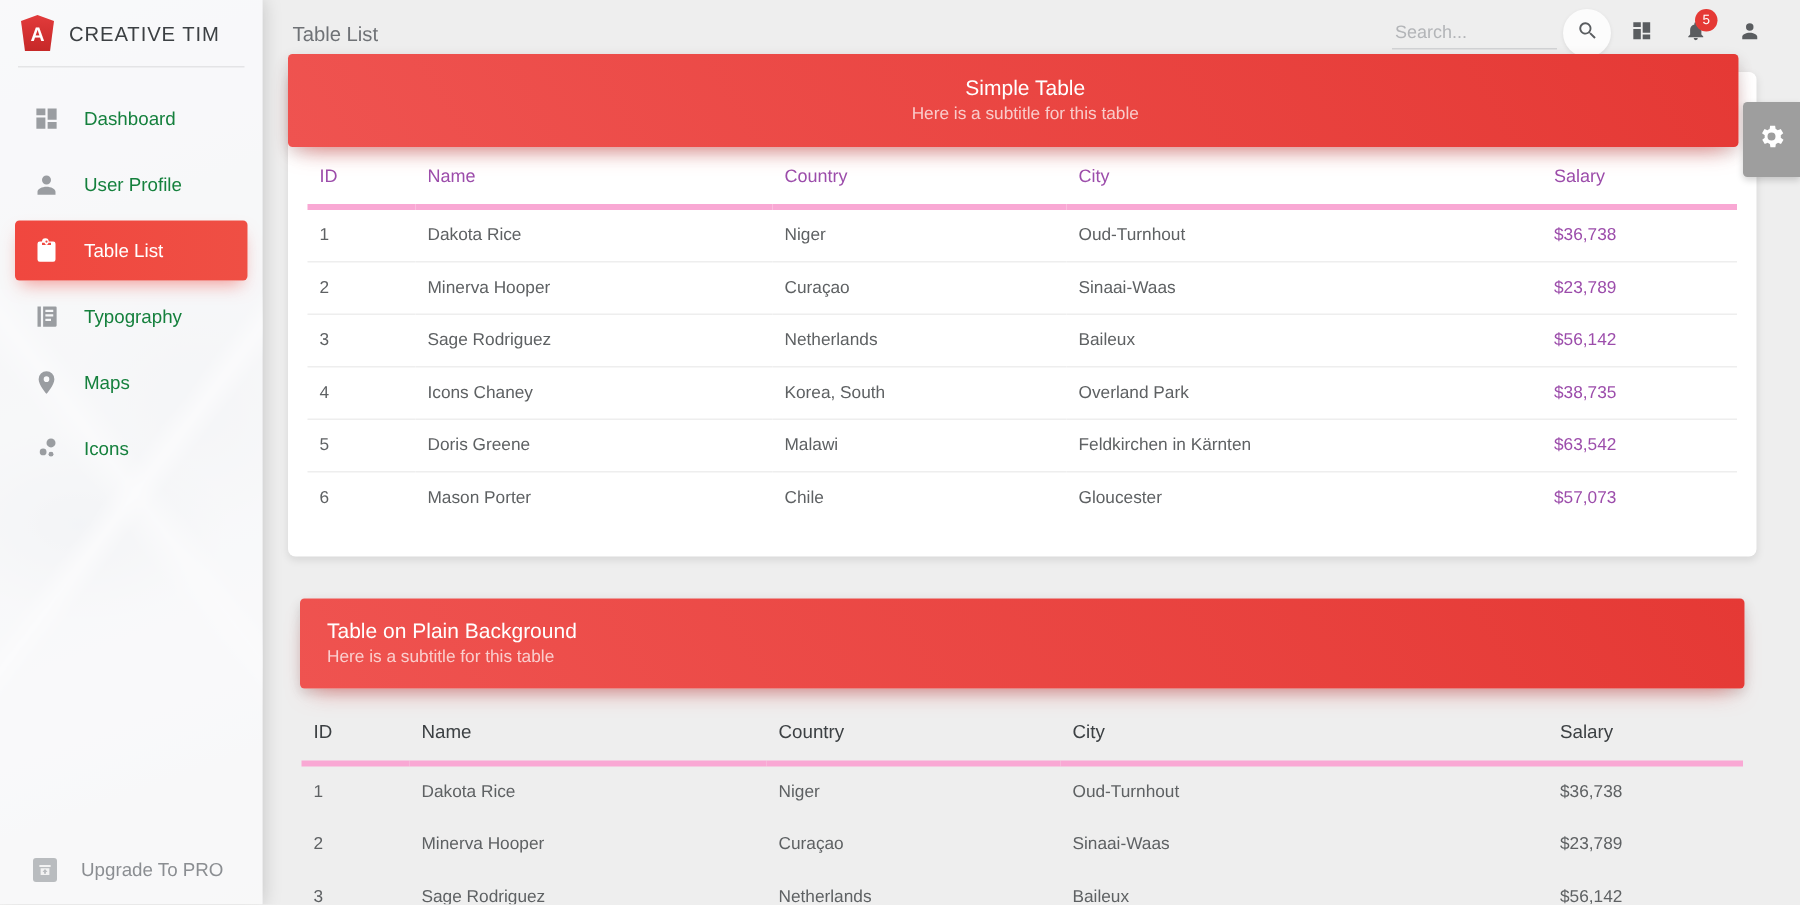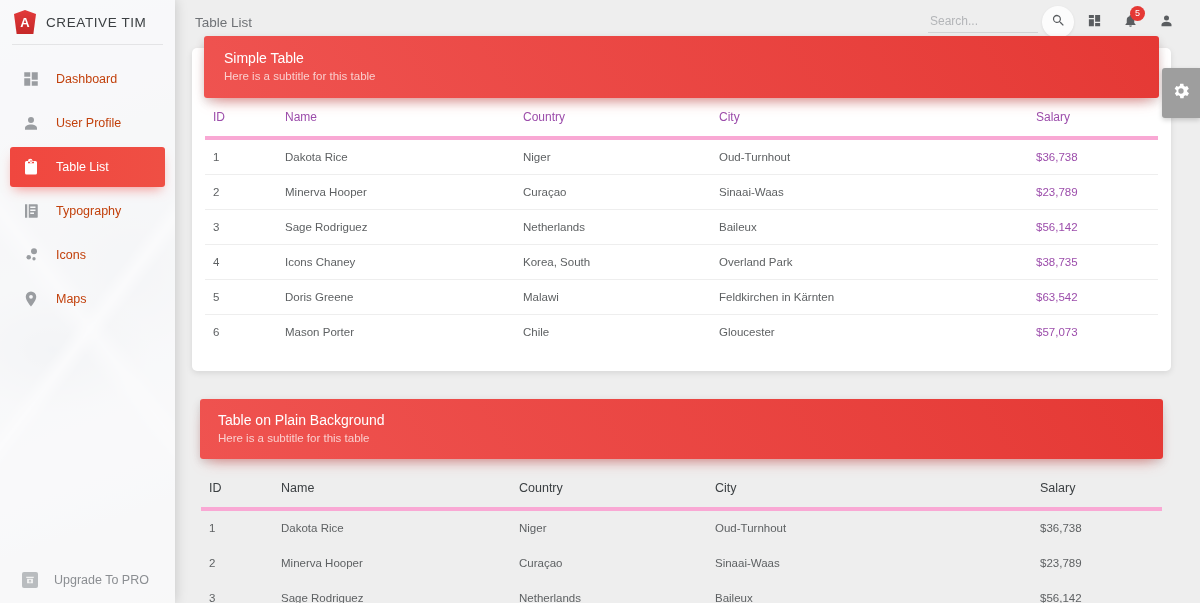--- a/index.html
+++ b/index.html
@@ -58,21 +58,21 @@
     font-size: 13.5px; color: #3c4043; letter-spacing: 0.6px;
   }
   .sb-divider { height: 1px; background: rgba(0,0,0,0.08); margin: 0 12px; }
 
   .nav { padding-top: 10px; }
   .nav-item {
     display: flex; align-items: center; gap: 16px;
     height: 40px; margin: 4px 10px;
     padding: 0 12px;
     border-radius: 3px;
-    color: #c2410c; font-size: 12.5px;
+    color: #15803d; font-size: 12.5px;
     cursor: pointer;
     position: relative;
   }
   .nav-item.active {
     background: linear-gradient(90deg,#f0473f,#ef4f44);
     color: #ffffff;
     box-shadow: 0 6px 12px -4px rgba(239,71,63,0.55);
   }
   .nav-ico { width: 18px; height: 18px; flex: 0 0 18px; display:block; }
   .nav-ico svg { display:block; width:18px; height:18px; }
@@ -133,24 +133,24 @@
   
   .card {
     background: #ffffff; border-radius: 5px;
     box-shadow: 0 2px 6px rgba(0,0,0,0.10);
     margin-bottom: 28px; position: relative;
     padding-bottom: 22px;
   }
   .card-header {
     background: linear-gradient(60deg, #ef5350, #e53935);
     border-radius: 3px;
-    margin: -14px 12px 0 12px;
+    margin: -14px 12px 0 0;
     padding: 14px 4px 16px 20px;
     box-shadow: 0 8px 16px -8px rgba(229,57,53,0.65), 0 4px 10px rgba(0,0,0,0.14);
-    position: relative; top: -12px;
+    position: relative; top: -12px; text-align: center;
   }
   .card-title { color: #ffffff; font-size: 14px; margin-bottom: 4px; }
   .card-subtitle { color: rgba(255,255,255,0.72); font-size: 11.5px; }
 
   table { width: 100%; border-collapse: collapse; table-layout: fixed; }
   thead th {
     text-align: left; font-weight: normal;
     font-size: 12px; padding: 6px 8px 12px 8px;
     border-bottom: 4px solid #f9a8d4;
   }
@@ -247,35 +247,35 @@
           <svg viewBox="0 0 24 24">
               <path d="M4 3h3v18H4V3zm5 0h11a1 1 0 011 1v16a1 1 0 01-1 1H9V3zm2 3v2h7V6h-7zm0 4v2h7v-2h-7zm0 4v2h5v-2h-5z"></path>
             </svg>
         </span>
         <span>Typography</span>
       </div>
 
       <div class="nav-item">
         <span class="nav-ico">
           <svg viewBox="0 0 24 24">
+              <path d="M12 2a7 7 0 00-7 7c0 5.2 7 13 7 13s7-7.8 7-13a7 7 0 00-7-7zm0 9.5A2.5 2.5 0 1112 6.5a2.5 2.5 0 010 5z"></path>
+            </svg>
+        </span>
+        <span>Maps</span>
+      </div>
+
+      <div class="nav-item">
+        <span class="nav-ico">
+          <svg viewBox="0 0 24 24">
               <circle cx="16" cy="7" r="4"></circle>
               <circle cx="9" cy="15" r="3"></circle>
               <circle cx="16" cy="17" r="2.2"></circle>
             </svg>
         </span>
         <span>Icons</span>
-      </div>
-
-      <div class="nav-item">
-        <span class="nav-ico">
-          <svg viewBox="0 0 24 24">
-              <path d="M12 2a7 7 0 00-7 7c0 5.2 7 13 7 13s7-7.8 7-13a7 7 0 00-7-7zm0 9.5A2.5 2.5 0 1112 6.5a2.5 2.5 0 010 5z"></path>
-            </svg>
-        </span>
-        <span>Maps</span>
       </div>
 
 
     </nav>
 
     <div class="upgrade">
       <span class="upg-ico">
         <svg viewBox="0 0 24 24">
             <path d="M3 4h18v3H3V4zm2 5h14v11H5V9zm7 1.5L8 15h2.5v3h3v-3H16l-4-4.5z"></path>
           </svg>

